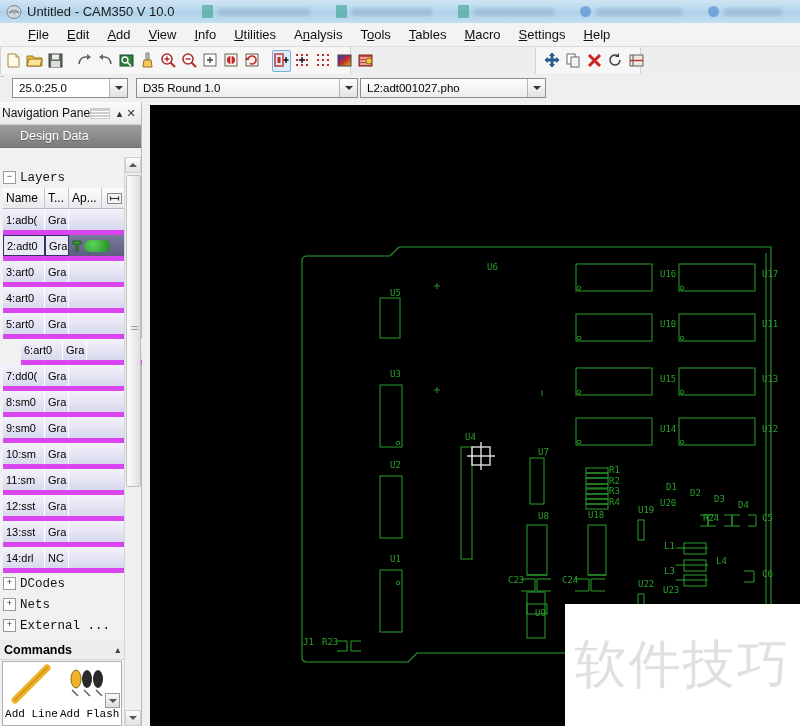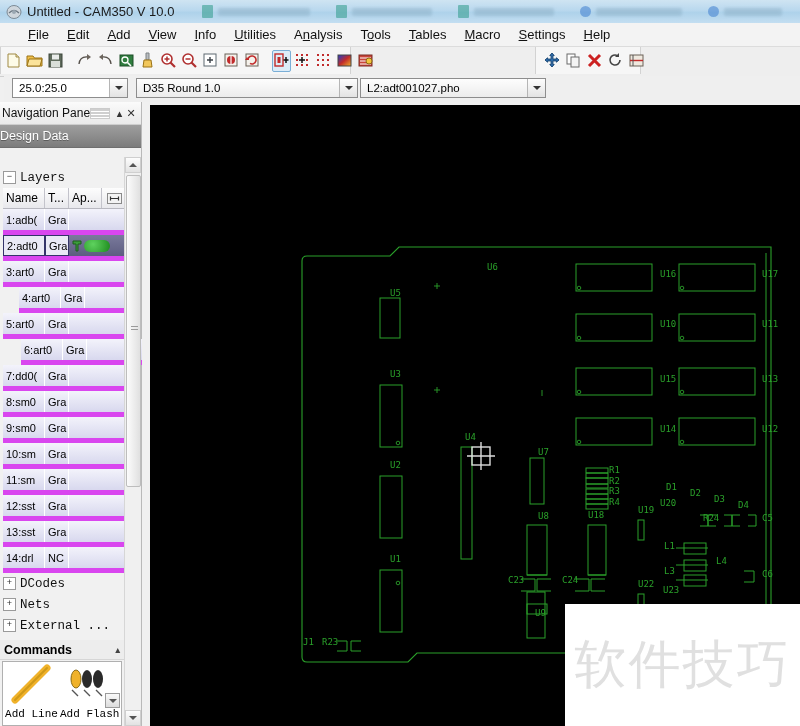--- a/index.html
+++ b/index.html
@@ -69,21 +69,21 @@
   
   .navpane{position:absolute;left:0;top:102px;width:142px;height:624px;background:#f1f1f1;
     border-right:1px solid #b9b9b9;box-sizing:border-box;}
   .nav-header{height:22px;display:flex;align-items:center;padding:0 4px 0 2px;
     background:linear-gradient(to bottom,#fbfbfb,#e9e9e9);border-bottom:1px solid #cdcdcd;}
   .nav-header .nh-title{font-size:12px;color:#111;flex:1;white-space:nowrap;}
   .nh-grip{width:18px;height:9px;margin-right:4px;
     background:repeating-linear-gradient(to bottom,#cfcfcf 0 2px,#ffffff 2px 3px);border:1px solid #cbcbcb;}
   .nh-btn{width:12px;height:12px;display:flex;align-items:center;justify-content:center;font-size:11px;color:#333;}
   .nav-tab{height:22px;background:linear-gradient(to bottom,#9e9e9e,#7c7c7c);
-    color:#fff;font-size:12.5px;display:flex;align-items:center;padding-left:0;
+    color:#fff;font-size:12.5px;display:flex;align-items:center;padding-left:20px;
     border-bottom:1px solid #6f6f6f;text-shadow:0 1px 0 rgba(0,0,0,.3);}
   .section-hdr{height:20px;background:#ededed;border-bottom:1px solid #d6d6d6;
     display:flex;align-items:center;padding:0 4px;font-weight:bold;font-size:12.5px;}
   .section-hdr .sh-t{flex:1;}
   .section-hdr .sh-c{font-size:9px;color:#444;}
   .tree-row{height:21px;display:flex;align-items:center;font-size:12.5px;
     font-family:"Liberation Mono", monospace;color:#111;padding-left:3px;}
   .expander{width:11px;height:11px;border:1px solid #9a9a9a;background:#fff;
     margin-right:4px;font-size:9px;line-height:9px;text-align:center;color:#333;flex:0 0 auto;
     font-family:"Liberation Sans",sans-serif;}
@@ -422,21 +422,21 @@
               <path d="M1 1h8v3H6v7H4V4H1z" fill="#3b9c3b" stroke="#1d5c1d"></path>
             </svg>
             <span class="blob"></span>
           </span>
         </div>
         <div class="grid-row" style="width: 121px; margin-left: 3px;">
           <span class="gc c1" style="width: 42px;">3:art0</span>
           <span class="gc c2" style="width: 24px;">Gra</span>
           <span class="gc c3" style="width: 55px; border-right: none;"></span>
         </div>
-        <div class="grid-row" style="width: 121px; margin-left: 19px;">
+        <div class="grid-row" style="width: 121px; margin-left: 3px;">
           <span class="gc c1" style="width: 42px;">4:art0</span>
           <span class="gc c2" style="width: 24px;">Gra</span>
           <span class="gc c3" style="width: 55px; border-right: none;"></span>
         </div>
         <div class="grid-row" style="width: 121px; margin-left: 3px;">
           <span class="gc c1" style="width: 42px;">5:art0</span>
           <span class="gc c2" style="width: 24px;">Gra</span>
           <span class="gc c3" style="width: 55px; border-right: none;"></span>
         </div>
         <div class="grid-row" style="width: 121px; margin-left: 21px;">

